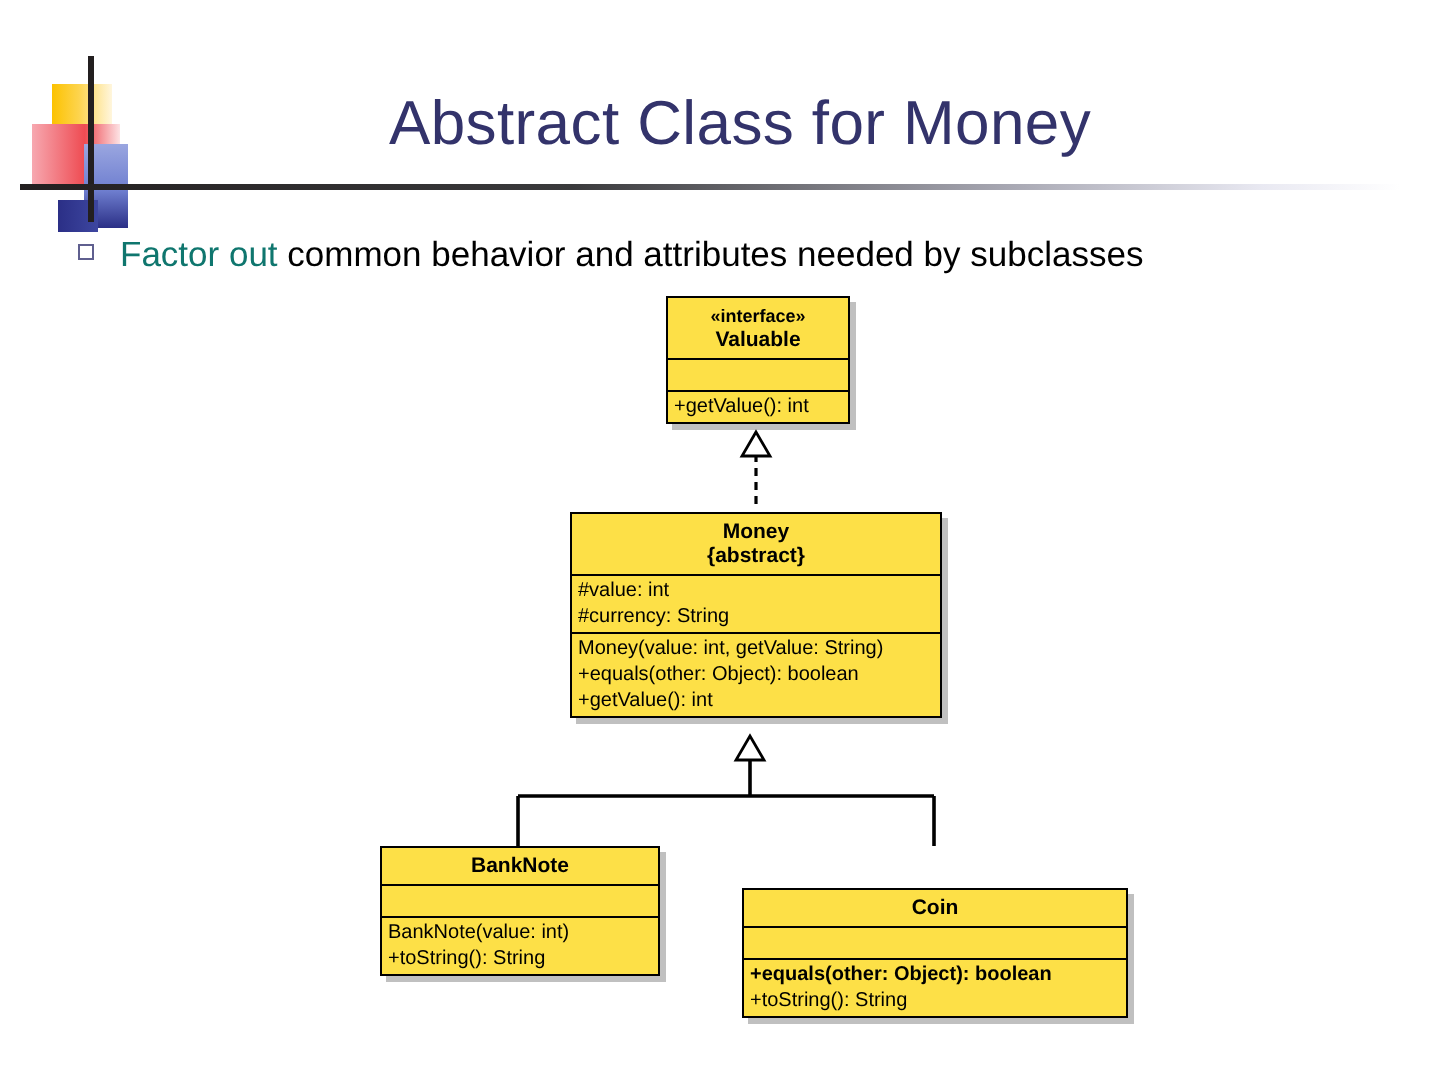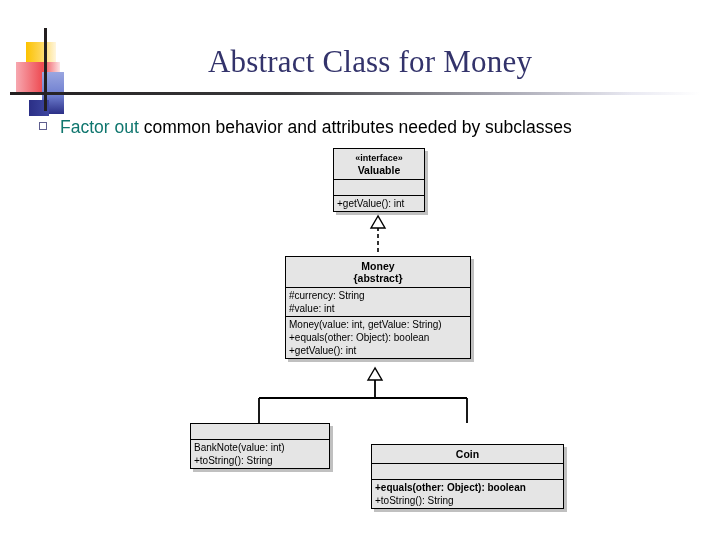--- a/index.html
+++ b/index.html
@@ -76,21 +76,20 @@
   #title {
     position: absolute;
     left: 60px;
     top: 44px;
     width: 620px;
     text-align: center;
     font-size: 31px;
     color: #33336b;
     letter-spacing: 0.2px;
     white-space: nowrap;
-    font-family: Liberation Serif, serif;
   }
 
   
   #bullet {
     position: absolute;
     left: 34px;
     top: 114px;
     width: 640px;
     font-size: 17.5px;
     line-height: 26px;
@@ -116,21 +115,21 @@
   #diagram {
     position: absolute;
     left: 0;
     top: 0;
     width: 720px;
     height: 540px;
     pointer-events: none;
   }
   .uml-box {
     position: absolute;
-    background: #e5e5e5;
+    background: #fde047;
     border: 1.6px solid #000000;
     box-sizing: border-box;
     box-shadow: 3px 3px 0 rgba(140,140,140,0.55);
     font-size: 10px;
     color: #000000;
   }
   .uml-head {
     text-align: center;
     font-weight: bold;
     padding: 3px 2px 3px 2px;
@@ -199,31 +198,34 @@
       <div>+getValue(): int</div>
     </div>
   </div>
 
   <div class="uml-box" id="box-money">
     <div class="uml-head">
       <span>Money</span>
       <span class="abs">{abstract}</span>
     </div>
     <div class="uml-attrs">
+      <div>#value: int</div>
       <div>#currency: String</div>
-      <div>#value: int</div>
     </div>
     <div class="uml-ops">
       <div>Money(value: int, getValue: String)</div>
       <div>+equals(other: Object): boolean</div>
       <div>+getValue(): int</div>
     </div>
   </div>
 
   <div class="uml-box" id="box-banknote">
+    <div class="uml-head">
+      <span>BankNote</span>
+    </div>
     <div class="uml-attrs"></div>
     <div class="uml-ops">
       <div>BankNote(value: int)</div>
       <div>+toString(): String</div>
     </div>
   </div>
 
   <div class="uml-box" id="box-coin">
     <div class="uml-head">
       <span>Coin</span>

